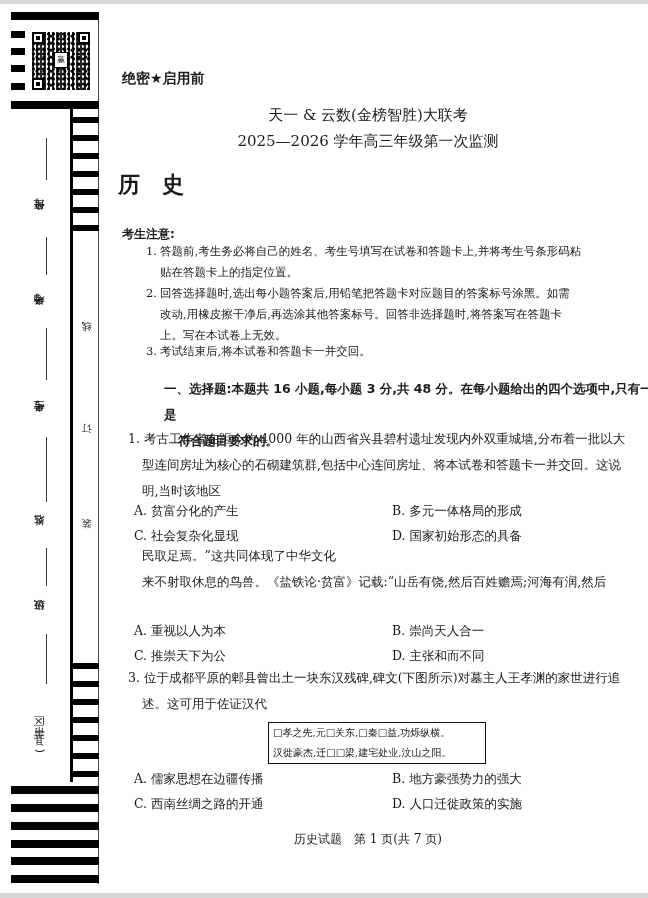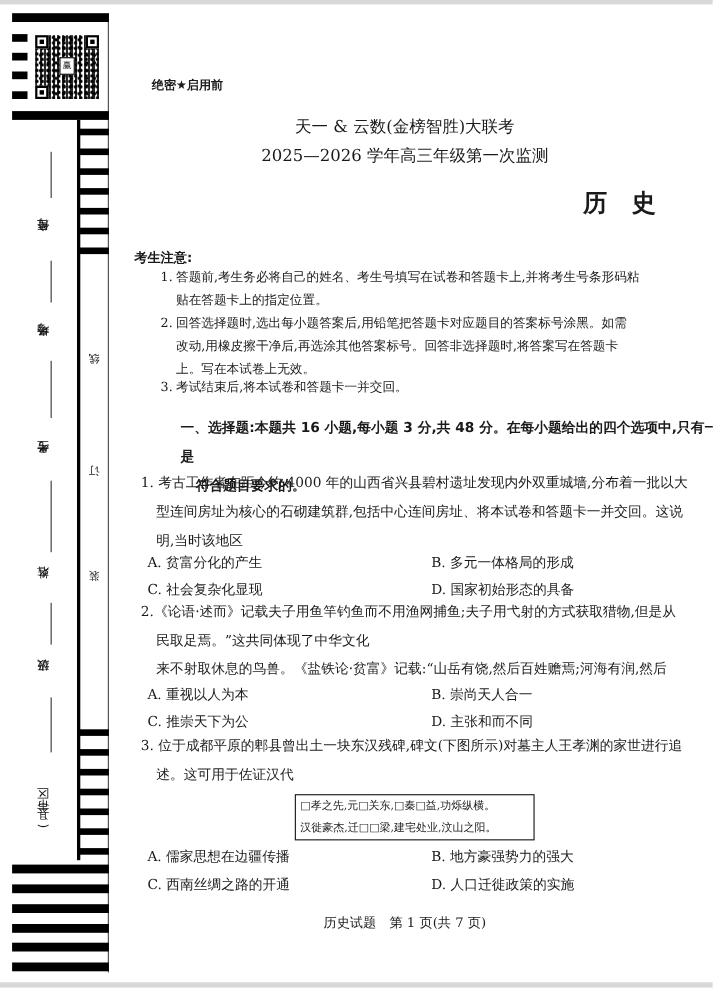--- a/index.html
+++ b/index.html
@@ -40,24 +40,24 @@
     }
     .uline { position: absolute; left: 46px; width: 1px; background: #333; }
     .bind {
       position: absolute; left: 80px; width: 14px;
       font-family: "DejaVu Sans", sans-serif; font-size: 10px; color: #222;
       writing-mode: vertical-rl; transform: rotate(180deg);
     }
 
     
     .content { position: absolute; left: 118px; top: 0; width: 512px; }
-    .secret { position: absolute; left: 20px; top: 70px; font-family: "DejaVu Sans", sans-serif; font-size: 11px; font-weight: bold; text-align: center; }
+    .secret { position: absolute; left: 4px; top: 70px; font-family: "DejaVu Sans", sans-serif; font-size: 14px; font-weight: bold; text-align: center; }
     .title1 { position: absolute; left: 0; width: 500px; top: 106px; text-align: center; font-size: 15px; }
     .title2 { position: absolute; left: 0; width: 500px; top: 132px; text-align: center; font-size: 15px; }
-    .subject { position: absolute; left: 0; width: 500px; top: 170px; text-align: right; font-size: 22px; font-weight: bold; letter-spacing: 22px; font-family: Liberation Serif, serif; }
+    .subject { position: absolute; left: 0; width: 500px; top: 170px; text-align: left; font-size: 22px; font-weight: bold; letter-spacing: 22px; font-family: Liberation Serif, serif; }
     .notice-title { position: absolute; left: 4px; top: 226px; font-family: "DejaVu Sans", sans-serif; font-size: 12px; font-weight: bold; }
     .notice { position: absolute; left: 28px; width: 486px; font-size: 11.5px; line-height: 21px; }
     .notice .num { display: inline-block; width: 14px; }
     .notice .cont { padding-left: 14px; }
 
     .section { position: absolute; left: 2px; width: 510px; top: 376px; font-family: "DejaVu Sans", sans-serif; font-weight: bold; font-size: 12.5px; line-height: 26px; margin-left: 44px; }
     .q { position: absolute; left: 10px; width: 512px; font-size: 12.5px; line-height: 26px; }
     .q .ind { padding-left: 14px; }
     .opts { position: absolute; left: 16px; width: 496px; font-size: 12.5px; }
     .opt { position: absolute; white-space: nowrap; }
@@ -172,21 +172,20 @@
     <div class="ind">明,当时该地区</div>
   </div>
   <div class="opts" style="top:503px;">
     <div class="opt a" style="top:0;">A. 贫富分化的产生</div>
     <div class="opt b" style="top:0;">B. 多元一体格局的形成</div>
     <div class="opt c" style="top:25px;">C. 社会复杂化显现</div>
     <div class="opt d" style="top:25px;">D. 国家初始形态的具备</div>
   </div>
 
   <div class="q" style="top:543px;">
-    <div>2.《论语·述而》记载夫子用鱼竿钓鱼而不用渔网捕鱼;夫子用弋射的方式获取猎物,但是从</div>
     <div class="ind">民取足焉。”这共同体现了中华文化</div>
     <div class="ind">来不射取休息的鸟兽。《盐铁论·贫富》记载:“山岳有饶,然后百姓赡焉;河海有润,然后</div>
   </div>
   <div class="opts" style="top:623px;">
     <div class="opt a" style="top:0;">A. 重视以人为本</div>
     <div class="opt b" style="top:0;">B. 崇尚天人合一</div>
     <div class="opt c" style="top:25px;">C. 推崇天下为公</div>
     <div class="opt d" style="top:25px;">D. 主张和而不同</div>
   </div>
 

